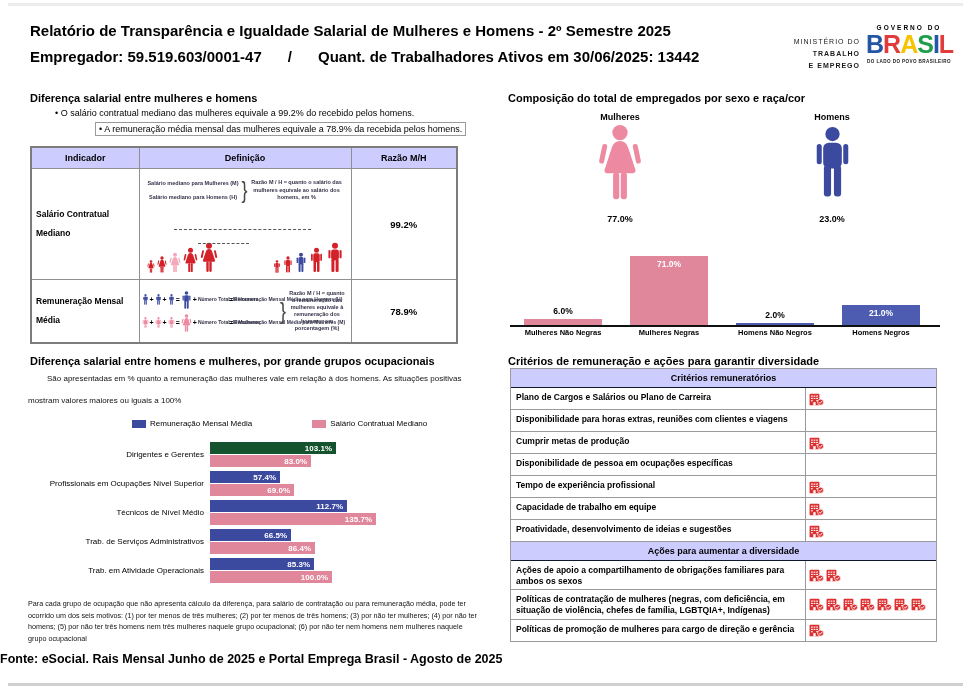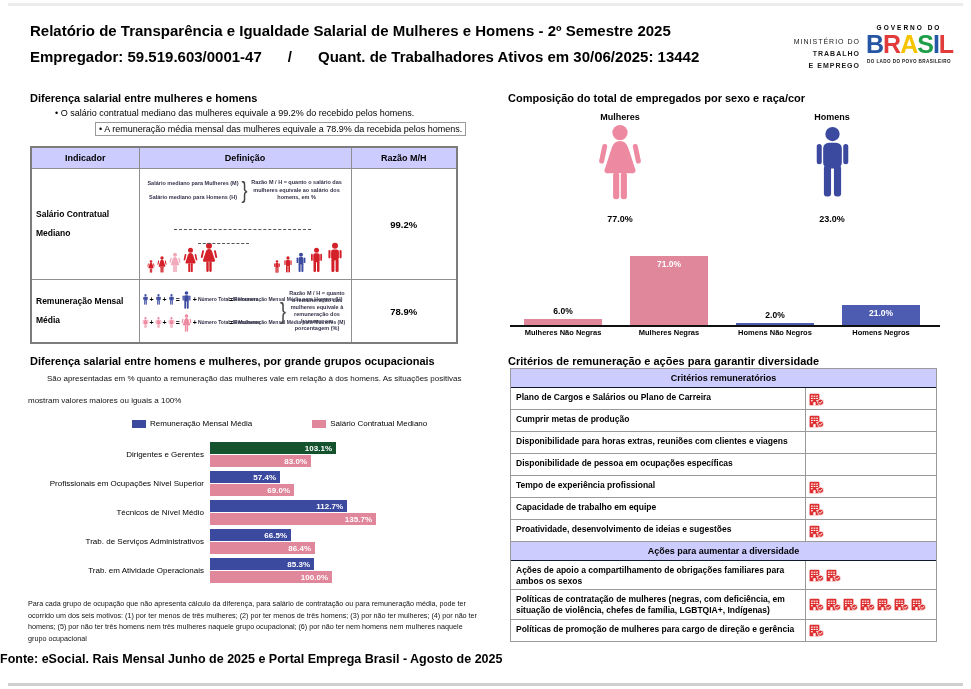--- a/index.html
+++ b/index.html
@@ -399,32 +399,32 @@
       <div class="crit-head">Critérios remuneratórios</div>
       <div class="crit-row">
         <div class="crit-label">Plano de Cargos e Salários ou Plano de Carreira</div>
         <div class="crit-icons">
           <svg width="15" height="14" viewBox="0 0 26 24">
             <use href="#sym-company" xlink:href="#sym-company"></use>
           </svg>
         </div>
       </div>
       <div class="crit-row">
-        <div class="crit-label">Cumprir metas de produção</div>
-        <div class="crit-icons">
-          <svg width="15" height="14" viewBox="0 0 26 24">
-            <use href="#sym-company" xlink:href="#sym-company"></use>
-          </svg>
-        </div>
-      </div>
-      <div class="crit-row">
         <div class="crit-label">Disponibilidade para horas extras, reuniões com clientes e viagens</div>
         <div class="crit-icons"></div>
       </div>
       <div class="crit-row">
+        <div class="crit-label">Cumprir metas de produção</div>
+        <div class="crit-icons">
+          <svg width="15" height="14" viewBox="0 0 26 24">
+            <use href="#sym-company" xlink:href="#sym-company"></use>
+          </svg>
+        </div>
+      </div>
+      <div class="crit-row">
         <div class="crit-label">Disponibilidade de pessoa em ocupações específicas</div>
         <div class="crit-icons"></div>
       </div>
       <div class="crit-row">
         <div class="crit-label">Tempo de experiência profissional</div>
         <div class="crit-icons">
           <svg width="15" height="14" viewBox="0 0 26 24">
             <use href="#sym-company" xlink:href="#sym-company"></use>
           </svg>
         </div>

